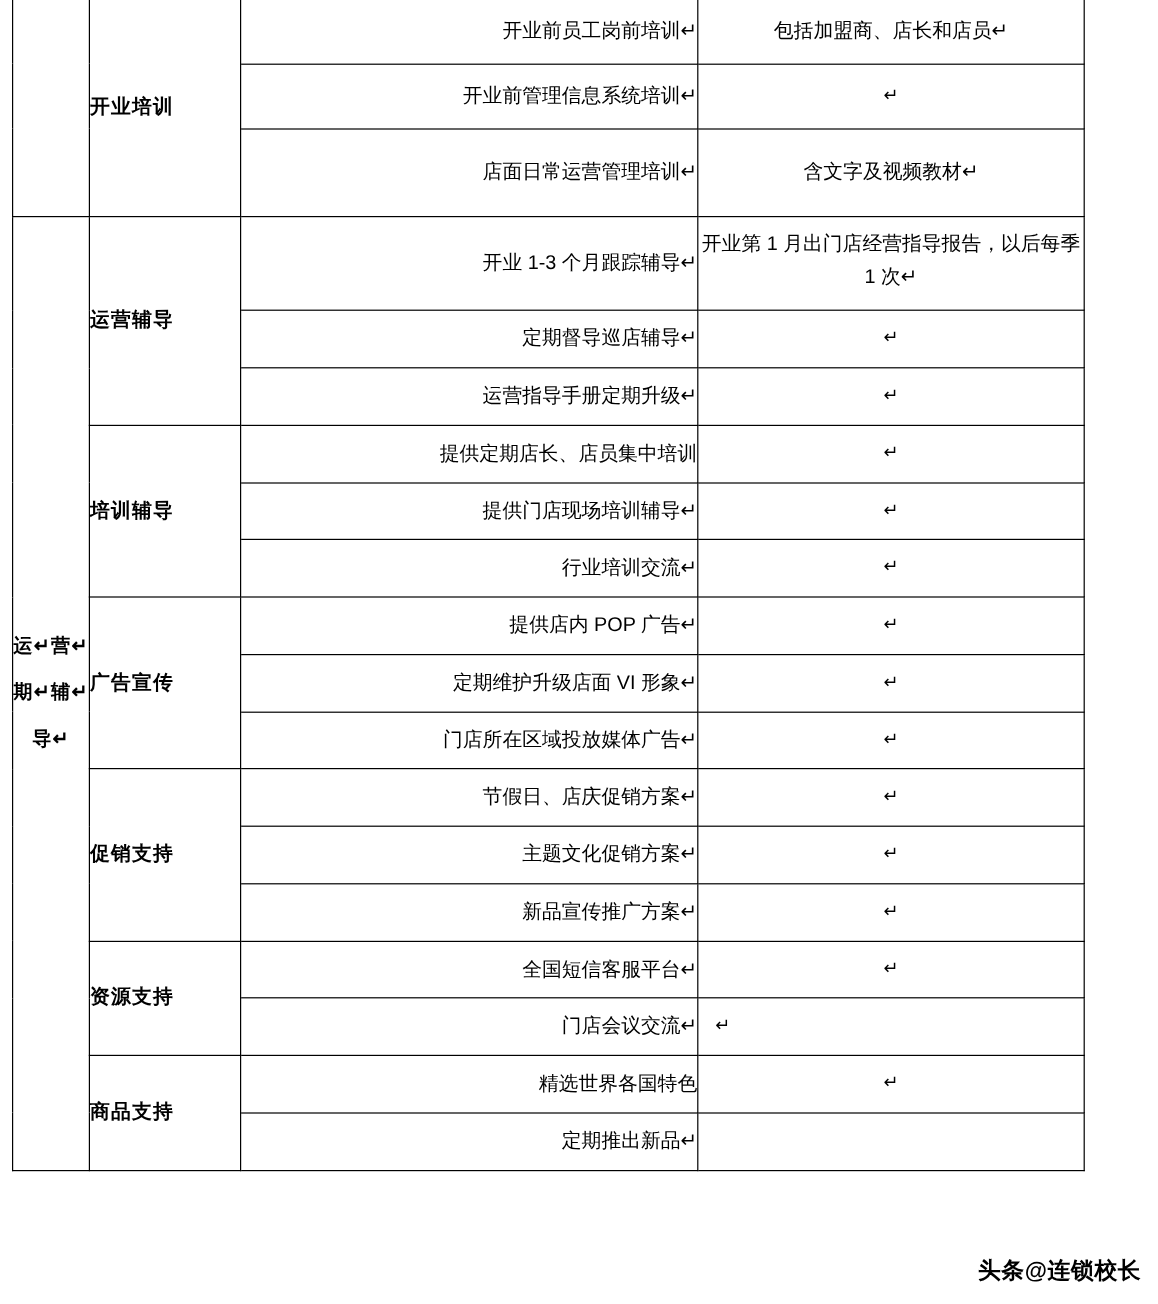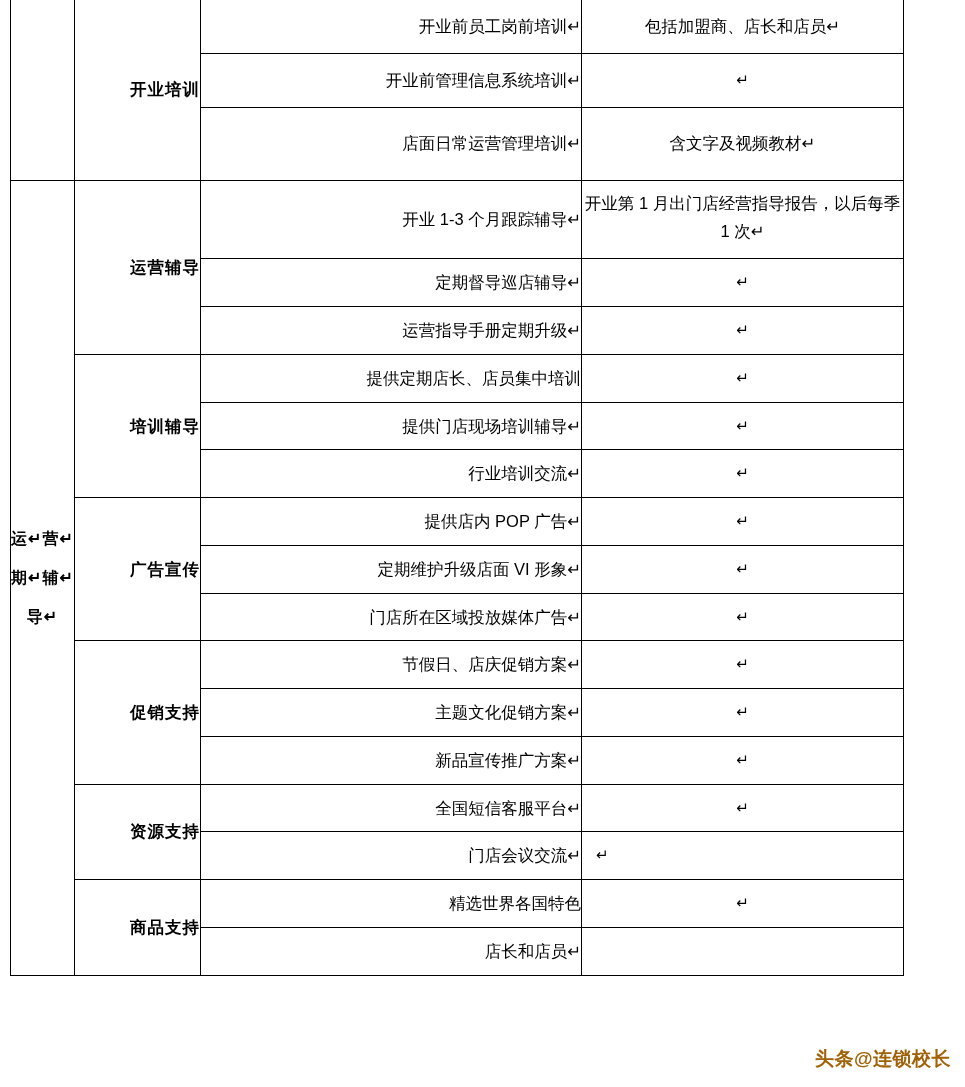--- a/index.html
+++ b/index.html
@@ -35,21 +35,21 @@
     line-height: 1.5;
   }
   td.col-a {
     width: 64px;
     text-align: center;
     font-weight: bold;
     letter-spacing: 1px;
   }
   td.col-b {
     width: 126px;
-    text-align: right;
+    text-align: left;
     font-weight: bold;
     letter-spacing: 1px;
     margin-top: 24px;
   }
   td.col-c {
     width: 381px;
     text-align: right;
     padding-left: 16px;
   }
   td.col-d {
@@ -103,21 +103,21 @@
     position: absolute;
     right: 14px;
     bottom: 14px;
     font-size: 19px;
     color: #9a9a9a;
     font-family: "Liberation Sans", sans-serif;
     letter-spacing: 0.5px;
     white-space: nowrap;
   }
   .wm-badge {
-    color: #a16207;
+    color: #000000;
     font-weight: bold;
   }
 </style>
 </head>
 <body>
 
 <div class="page">
 
   <table class="doc-table">
     <colgroup>
@@ -284,21 +284,21 @@
         <td class="col-b" rowspan="2">商品支持</td>
         <td class="col-c">
             <span class="cellpad-sm">精选世界各国特色</span>
           </td>
         <td class="col-d">
             <span class="d-mark pilcrow">↵</span>
           </td>
       </tr>
       <tr>
         <td class="col-c">
-            <span class="cellpad-sm">店长和店员↵</span>
+            <span class="cellpad-sm">定期推出新品↵</span>
           </td>
         <td class="col-d">
             <span class="d-mark"></span>
           </td>
       </tr>
     </tbody>
   </table>
 
   <div class="watermark">
     <span class="wm-badge">头条@连锁校长</span>

